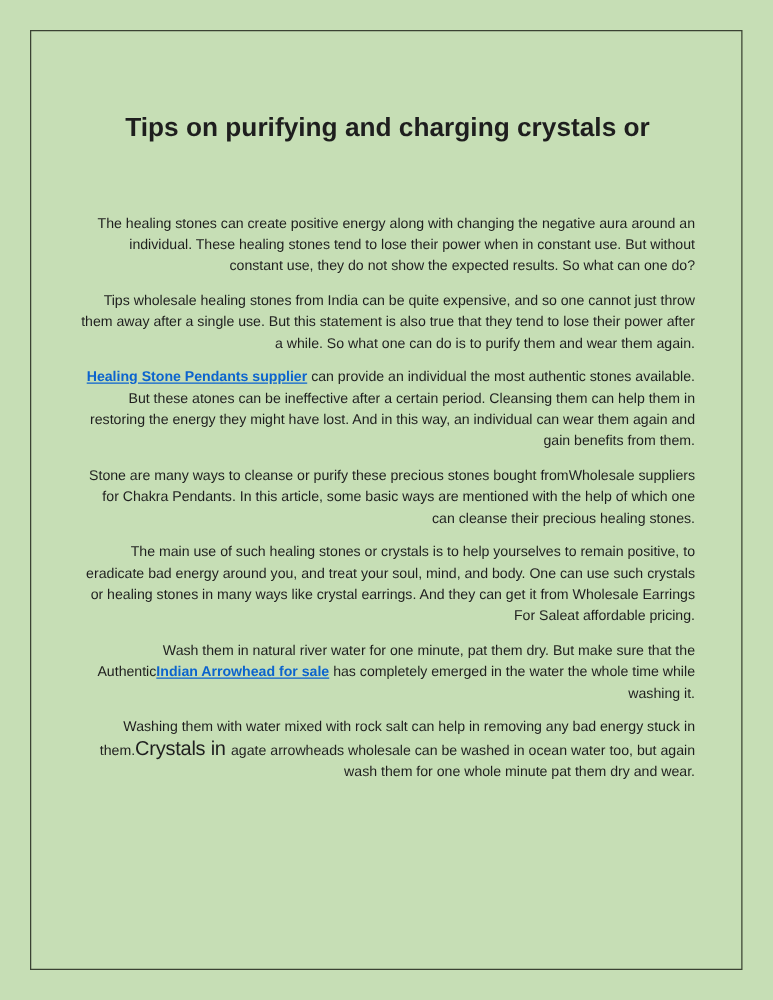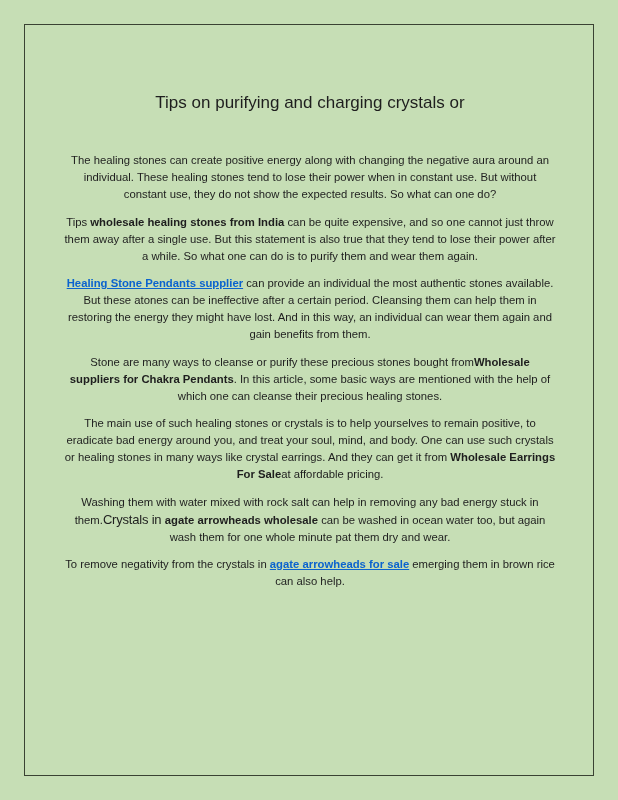--- a/index.html
+++ b/index.html
@@ -16,34 +16,34 @@
     position:relative;overflow:hidden;
   }
   .frame{
     position:absolute;inset:24px;
     border:1px solid var(--border);
   }
   .content{
     position:absolute;left:64px;right:62px;top:86px;
   }
   .doc-title{
-    font-weight:normal;
-    font-size:17px;line-height:33px;
+    font-weight:bold;
+    font-size:21px;line-height:33px;
     text-align:center;
     color:var(--text);
-    margin:0 0 33px 0;
+    margin:0 0 52px 0;
   }
   .para{
     font-size:11.3px;line-height:17px;
     color:var(--text);
     margin:0 0 10.5px 0;
-    text-align:center;
+    text-align:right;
   }
-  .bold{font-weight:bold;}
-  .alt{font-size:13px;letter-spacing:-0.2px;}
+  .bold{font-weight:normal;}
+  .alt{font-size:16px;letter-spacing:-0.2px;}
   .link{
     color:var(--link);
     font-weight:bold;
     cursor:pointer;
   }
 </style>
 </head>
 <body>
 
 <div class="frame"></div>
@@ -51,16 +51,16 @@
 <div class="content">
   <h1 class="doc-title">
     <span>Tips on purifying and charging crystals or</span><br>
   </h1>
   <div>
       <p class="para"><span class="">The healing stones can create positive energy along with changing the negative aura around an individual. These healing stones tend to lose their power when in constant use. But without constant use, they do not show the expected results. So what can one do?</span></p>
       <p class="para"><span class="">Tips </span><span class="bold">wholesale healing stones from India</span><span class=""> can be quite expensive, and so one cannot just throw them away after a single use. But this statement is also true that they tend to lose their power after a while. So what one can do is to purify them and wear them again.</span></p>
       <p class="para"><a href="#" class="link">Healing Stone Pendants supplier</a><span class=""> can provide an individual the most authentic stones available. But these atones can be ineffective after a certain period. Cleansing them can help them in restoring the energy they might have lost. And in this way, an individual can wear them again and gain benefits from them.</span></p>
       <p class="para"><span class="">Stone are many ways to cleanse or purify these precious stones bought from</span><span class="bold">Wholesale suppliers for Chakra Pendants</span><span class="">. In this article, some basic ways are mentioned with the help of which one can cleanse their precious healing stones.</span></p>
       <p class="para"><span class="">The main use of such healing stones or crystals is to help yourselves to remain positive, to eradicate bad energy around you, and treat your soul, mind, and body. One can use such crystals or healing stones in many ways like crystal earrings.  And they can get it from </span><span class="bold">Wholesale Earrings For Sale</span><span class="">at affordable pricing.</span></p>
+      <p class="para"><span class="">Wash them in natural river water for one minute, pat them dry. But make sure that the Authentic</span><a href="#" class="link">Indian Arrowhead for sale</a><span class=""> has completely emerged in the water the whole time while washing it.</span></p>
       <p class="para"><span class="">Washing them with water mixed with rock salt can help in removing any bad energy stuck in them.</span><span class="alt">Crystals in </span><span class="bold">agate arrowheads wholesale</span><span class=""> can be washed in ocean water too, but again wash them for one whole minute pat them dry and wear.</span></p>
-      <p class="para"><span class="">To remove negativity from the crystals in </span><a href="#" class="link">agate arrowheads for sale</a><span class=""> emerging them in brown rice can also help.</span></p>
     </div>
 </div>
 
 </body></html>

